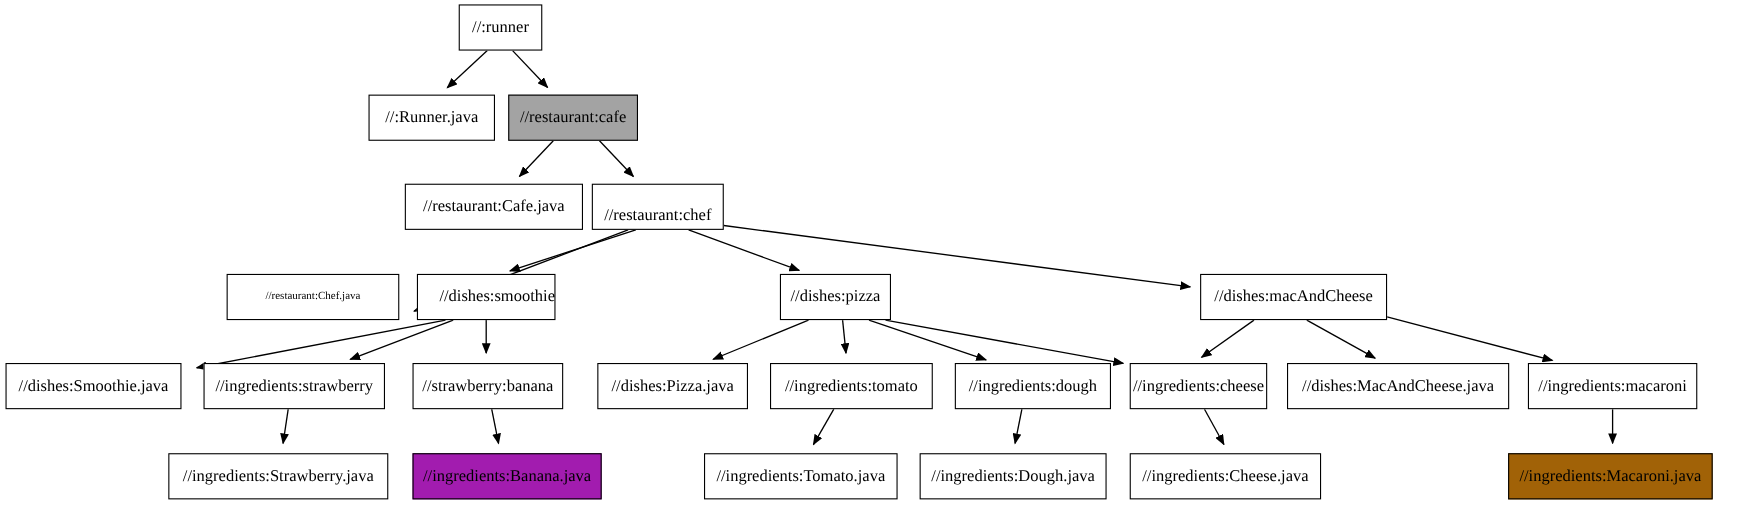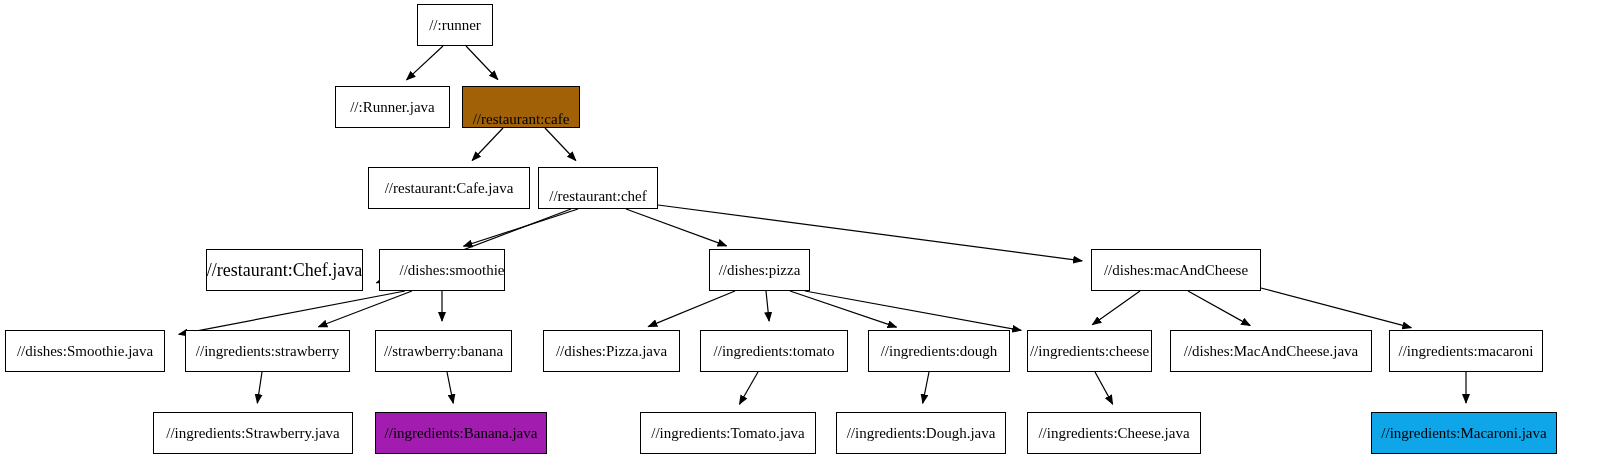--- a/index.html
+++ b/index.html
@@ -80,31 +80,31 @@
       </g>
   </svg>
 
   <div id="nodes-layer">
       <div class="graph-node" style="left: 417px; top: 4px; width: 76px; height: 42px; border-color: rgb(0, 0, 0); background: rgb(255, 255, 255);">
         <span class="node-label" style="font-size: 15px;">//:runner</span>
       </div>
       <div class="graph-node" style="left: 335px; top: 86px; width: 115px; height: 42px; border-color: rgb(0, 0, 0); background: rgb(255, 255, 255);">
         <span class="node-label" style="font-size: 15px;">//:Runner.java</span>
       </div>
-      <div class="graph-node" style="left: 462px; top: 86px; width: 118px; height: 42px; border-color: rgb(0, 0, 0); background: #a16207; align-items: flex-end;">
+      <div class="graph-node" style="left: 462px; top: 86px; width: 118px; height: 42px; border-color: rgb(0, 0, 0); background: #a3a3a3;">
         <span class="node-label" style="font-size: 15px;">//restaurant:cafe</span>
       </div>
       <div class="graph-node" style="left: 368px; top: 167px; width: 162px; height: 42px; border-color: rgb(0, 0, 0); background: rgb(255, 255, 255);">
         <span class="node-label" style="font-size: 15px;">//restaurant:Cafe.java</span>
       </div>
       <div class="graph-node" style="left: 538px; top: 167px; width: 120px; height: 42px; border-color: rgb(0, 0, 0); background: rgb(255, 255, 255);">
         <span class="node-label" style="font-size: 15px; margin-top: 16px;">//restaurant:chef</span>
       </div>
       <div class="graph-node" style="left: 206px; top: 249px; width: 157px; height: 42px; border-color: rgb(0, 0, 0); background: rgb(255, 255, 255);">
-        <span class="node-label" style="font-size: 18px;">//restaurant:Chef.java</span>
+        <span class="node-label" style="font-size: 10px;">//restaurant:Chef.java</span>
       </div>
       <div class="graph-node" style="left: 379px; top: 249px; width: 126px; height: 42px; border-color: rgb(0, 0, 0); background: rgb(255, 255, 255); padding-left: 20px;">
         <span class="node-label" style="font-size: 15px;">//dishes:smoothie</span>
       </div>
       <div class="graph-node" style="left: 709px; top: 249px; width: 101px; height: 42px; border-color: rgb(0, 0, 0); background: rgb(255, 255, 255);">
         <span class="node-label" style="font-size: 15px;">//dishes:pizza</span>
       </div>
       <div class="graph-node" style="left: 1091px; top: 249px; width: 170px; height: 42px; border-color: rgb(0, 0, 0); background: rgb(255, 255, 255);">
         <span class="node-label" style="font-size: 15px;">//dishes:macAndCheese</span>
       </div>
@@ -143,18 +143,18 @@
       </div>
       <div class="graph-node" style="left: 640px; top: 412px; width: 176px; height: 42px; border-color: rgb(0, 0, 0); background: rgb(255, 255, 255);">
         <span class="node-label" style="font-size: 15px;">//ingredients:Tomato.java</span>
       </div>
       <div class="graph-node" style="left: 836px; top: 412px; width: 170px; height: 42px; border-color: rgb(0, 0, 0); background: rgb(255, 255, 255);">
         <span class="node-label" style="font-size: 15px;">//ingredients:Dough.java</span>
       </div>
       <div class="graph-node" style="left: 1027px; top: 412px; width: 174px; height: 42px; border-color: rgb(0, 0, 0); background: rgb(255, 255, 255);">
         <span class="node-label" style="font-size: 15px;">//ingredients:Cheese.java</span>
       </div>
-      <div class="graph-node" style="left: 1371px; top: 412px; width: 186px; height: 42px; border-color: rgb(0, 0, 0); background: #0ea5e9; align-items: center;">
+      <div class="graph-node" style="left: 1371px; top: 412px; width: 186px; height: 42px; border-color: rgb(0, 0, 0); background: #a16207; align-items: center;">
         <span class="node-label" style="font-size: 15px;">//ingredients:Macaroni.java</span>
       </div>
     </div>
 
 </div>
 
 </body></html>

